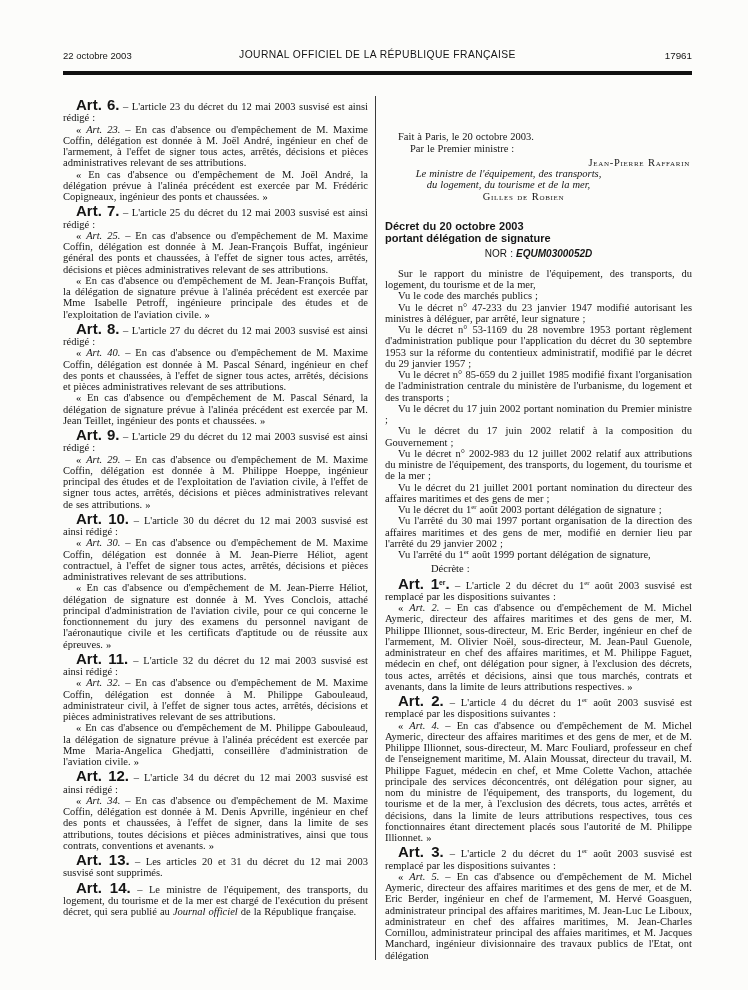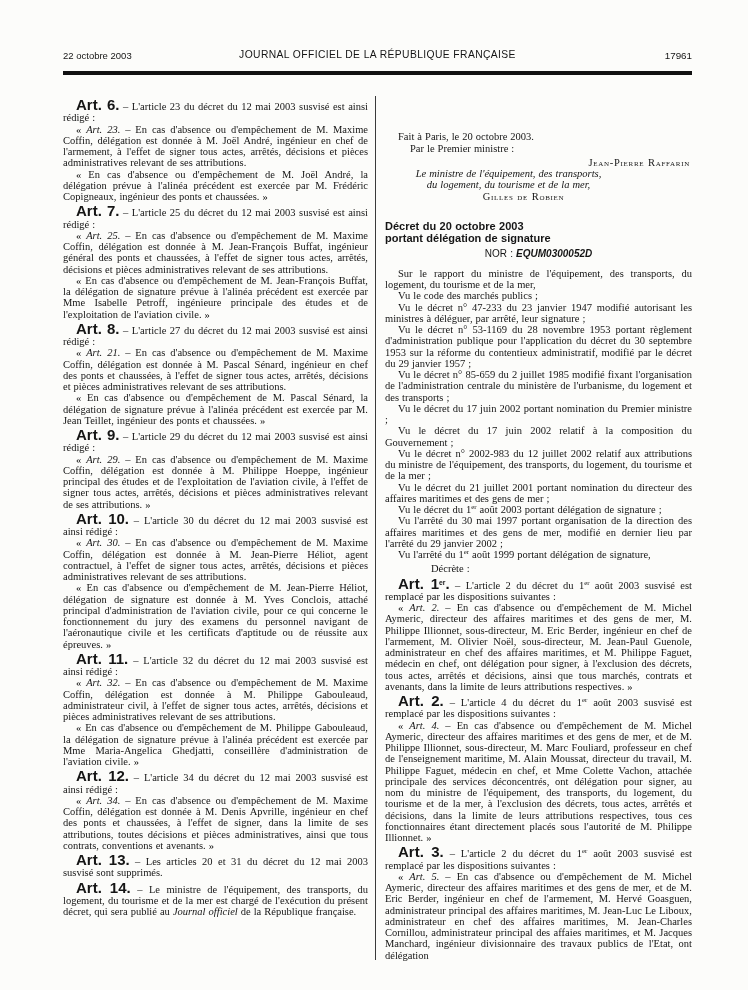--- a/index.html
+++ b/index.html
@@ -58,21 +58,21 @@
   <div class="head-rule"></div>
 
   <div class="col col-left">
       <p class="para art"><span class="b">Art. 6.</span><span> – L'article 23 du décret du 12 mai 2003 susvisé est ainsi rédigé :</span></p>
       <p class="para q"><span>« </span><span class="i">Art. 23.</span><span> – En cas d'absence ou d'empêchement de M. Maxime Coffin, délégation est donnée à M. Joël André, ingénieur en chef de l'armement, à l'effet de signer tous actes, arrêtés, décisions et pièces administratives relevant de ses attributions.</span></p>
       <p class="para q"><span>« En cas d'absence ou d'empêchement de M. Joël André, la délégation prévue à l'alinéa précédent est exercée par M. Frédéric Copigneaux, ingénieur des ponts et chaussées. »</span></p>
       <p class="para art"><span class="b">Art. 7.</span><span> – L'article 25 du décret du 12 mai 2003 susvisé est ainsi rédigé :</span></p>
       <p class="para q"><span>« </span><span class="i">Art. 25.</span><span> – En cas d'absence ou d'empêchement de M. Maxime Coffin, délégation est donnée à M. Jean-François Buffat, ingénieur général des ponts et chaussées, à l'effet de signer tous actes, arrêtés, décisions et pièces administratives relevant de ses attributions.</span></p>
       <p class="para q"><span>« En cas d'absence ou d'empêchement de M. Jean-François Buffat, la délégation de signature prévue à l'alinéa précédent est exercée par Mme Isabelle Petroff, ingénieure principale des études et de l'exploitation de l'aviation civile. »</span></p>
       <p class="para art"><span class="b">Art. 8.</span><span> – L'article 27 du décret du 12 mai 2003 susvisé est ainsi rédigé :</span></p>
-      <p class="para q"><span>« </span><span class="i">Art. 21.</span><span> – En cas d'absence ou d'empêchement de M. Maxime Coffin, délégation est donnée à M. Pascal Sénard, ingénieur en chef des ponts et chaussées, à l'effet de signer tous actes, arrêtés, décisions et pièces administratives relevant de ses attributions.</span></p>
+      <p class="para q"><span>« </span><span class="i">Art. 40.</span><span> – En cas d'absence ou d'empêchement de M. Maxime Coffin, délégation est donnée à M. Pascal Sénard, ingénieur en chef des ponts et chaussées, à l'effet de signer tous actes, arrêtés, décisions et pièces administratives relevant de ses attributions.</span></p>
       <p class="para q"><span>« En cas d'absence ou d'empêchement de M. Pascal Sénard, la délégation de signature prévue à l'alinéa précédent est exercée par M. Jean Teillet, ingénieur des ponts et chaussées. »</span></p>
       <p class="para art"><span class="b">Art. 9.</span><span> – L'article 29 du décret du 12 mai 2003 susvisé est ainsi rédigé :</span></p>
       <p class="para q"><span>« </span><span class="i">Art. 29.</span><span> – En cas d'absence ou d'empêchement de M. Maxime Coffin, délégation est donnée à M. Philippe Hoeppe, ingénieur principal des études et de l'exploitation de l'aviation civile, à l'effet de signer tous actes, arrêtés, décisions et pièces administratives relevant de ses attributions. »</span></p>
       <p class="para art"><span class="b">Art. 10.</span><span> – L'article 30 du décret du 12 mai 2003 susvisé est ainsi rédigé :</span></p>
       <p class="para q"><span>« </span><span class="i">Art. 30.</span><span> – En cas d'absence ou d'empêchement de M. Maxime Coffin, délégation est donnée à M. Jean-Pierre Héliot, agent contractuel, à l'effet de signer tous actes, arrêtés, décisions et pièces administratives relevant de ses attributions.</span></p>
       <p class="para q"><span>« En cas d'absence ou d'empêchement de M. Jean-Pierre Héliot, délégation de signature est donnée à M. Yves Conclois, attaché principal d'administration de l'aviation civile, pour ce qui concerne le fonctionnement du jury des examens du personnel navigant de l'aéronautique civile et les certificats d'aptitude ou de réussite aux épreuves. »</span></p>
       <p class="para art"><span class="b">Art. 11.</span><span> – L'article 32 du décret du 12 mai 2003 susvisé est ainsi rédigé :</span></p>
       <p class="para q"><span>« </span><span class="i">Art. 32.</span><span> – En cas d'absence ou d'empêchement de M. Maxime Coffin, délégation est donnée à M. Philippe Gabouleaud, administrateur civil, à l'effet de signer tous actes, arrêtés, décisions et pièces administratives relevant de ses attributions.</span></p>
       <p class="para q"><span>« En cas d'absence ou d'empêchement de M. Philippe Gabouleaud, la délégation de signature prévue à l'alinéa précédent est exercée par Mme Maria-Angelica Ghedjatti, conseillère d'administration de l'aviation civile. »</span></p>
       <p class="para art"><span class="b">Art. 12.</span><span> – L'article 34 du décret du 12 mai 2003 susvisé est ainsi rédigé :</span></p>

